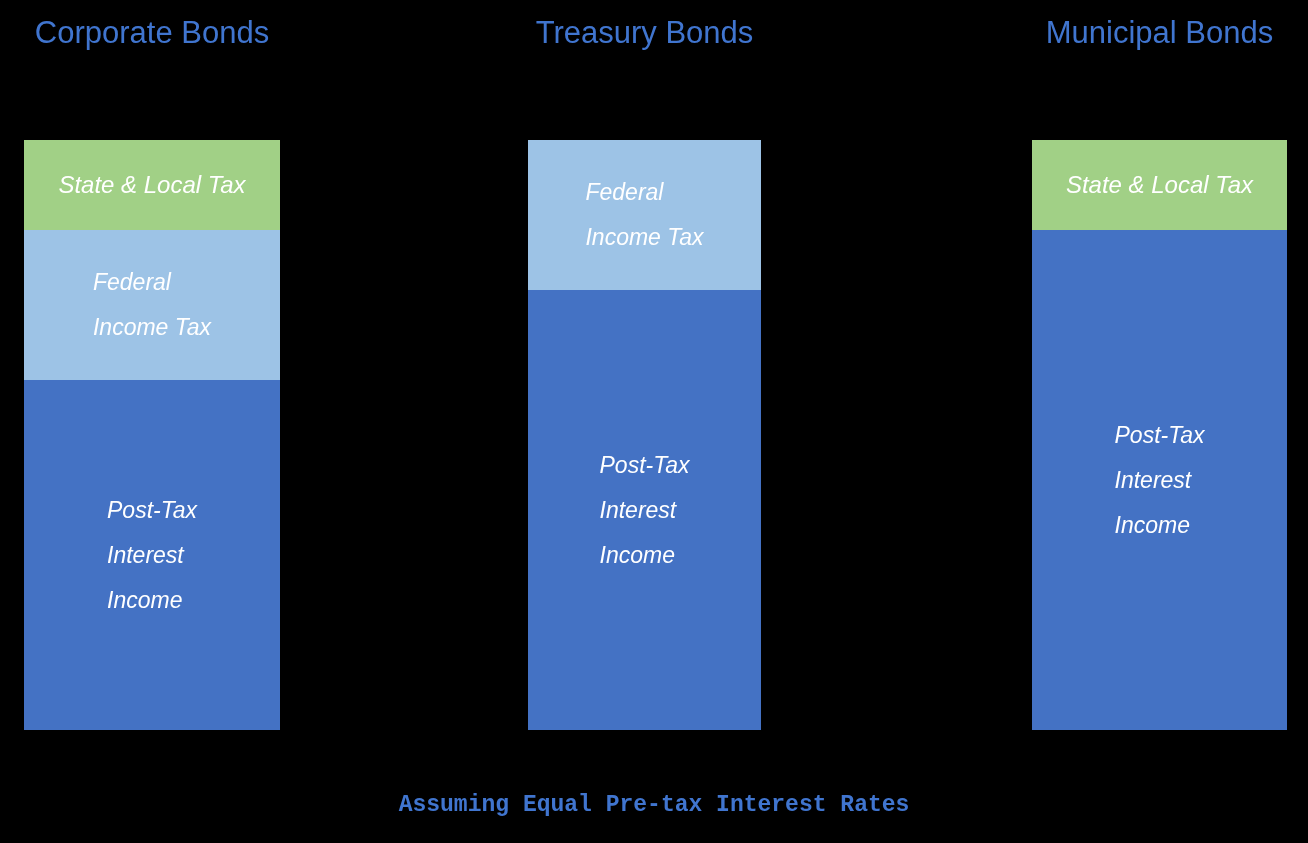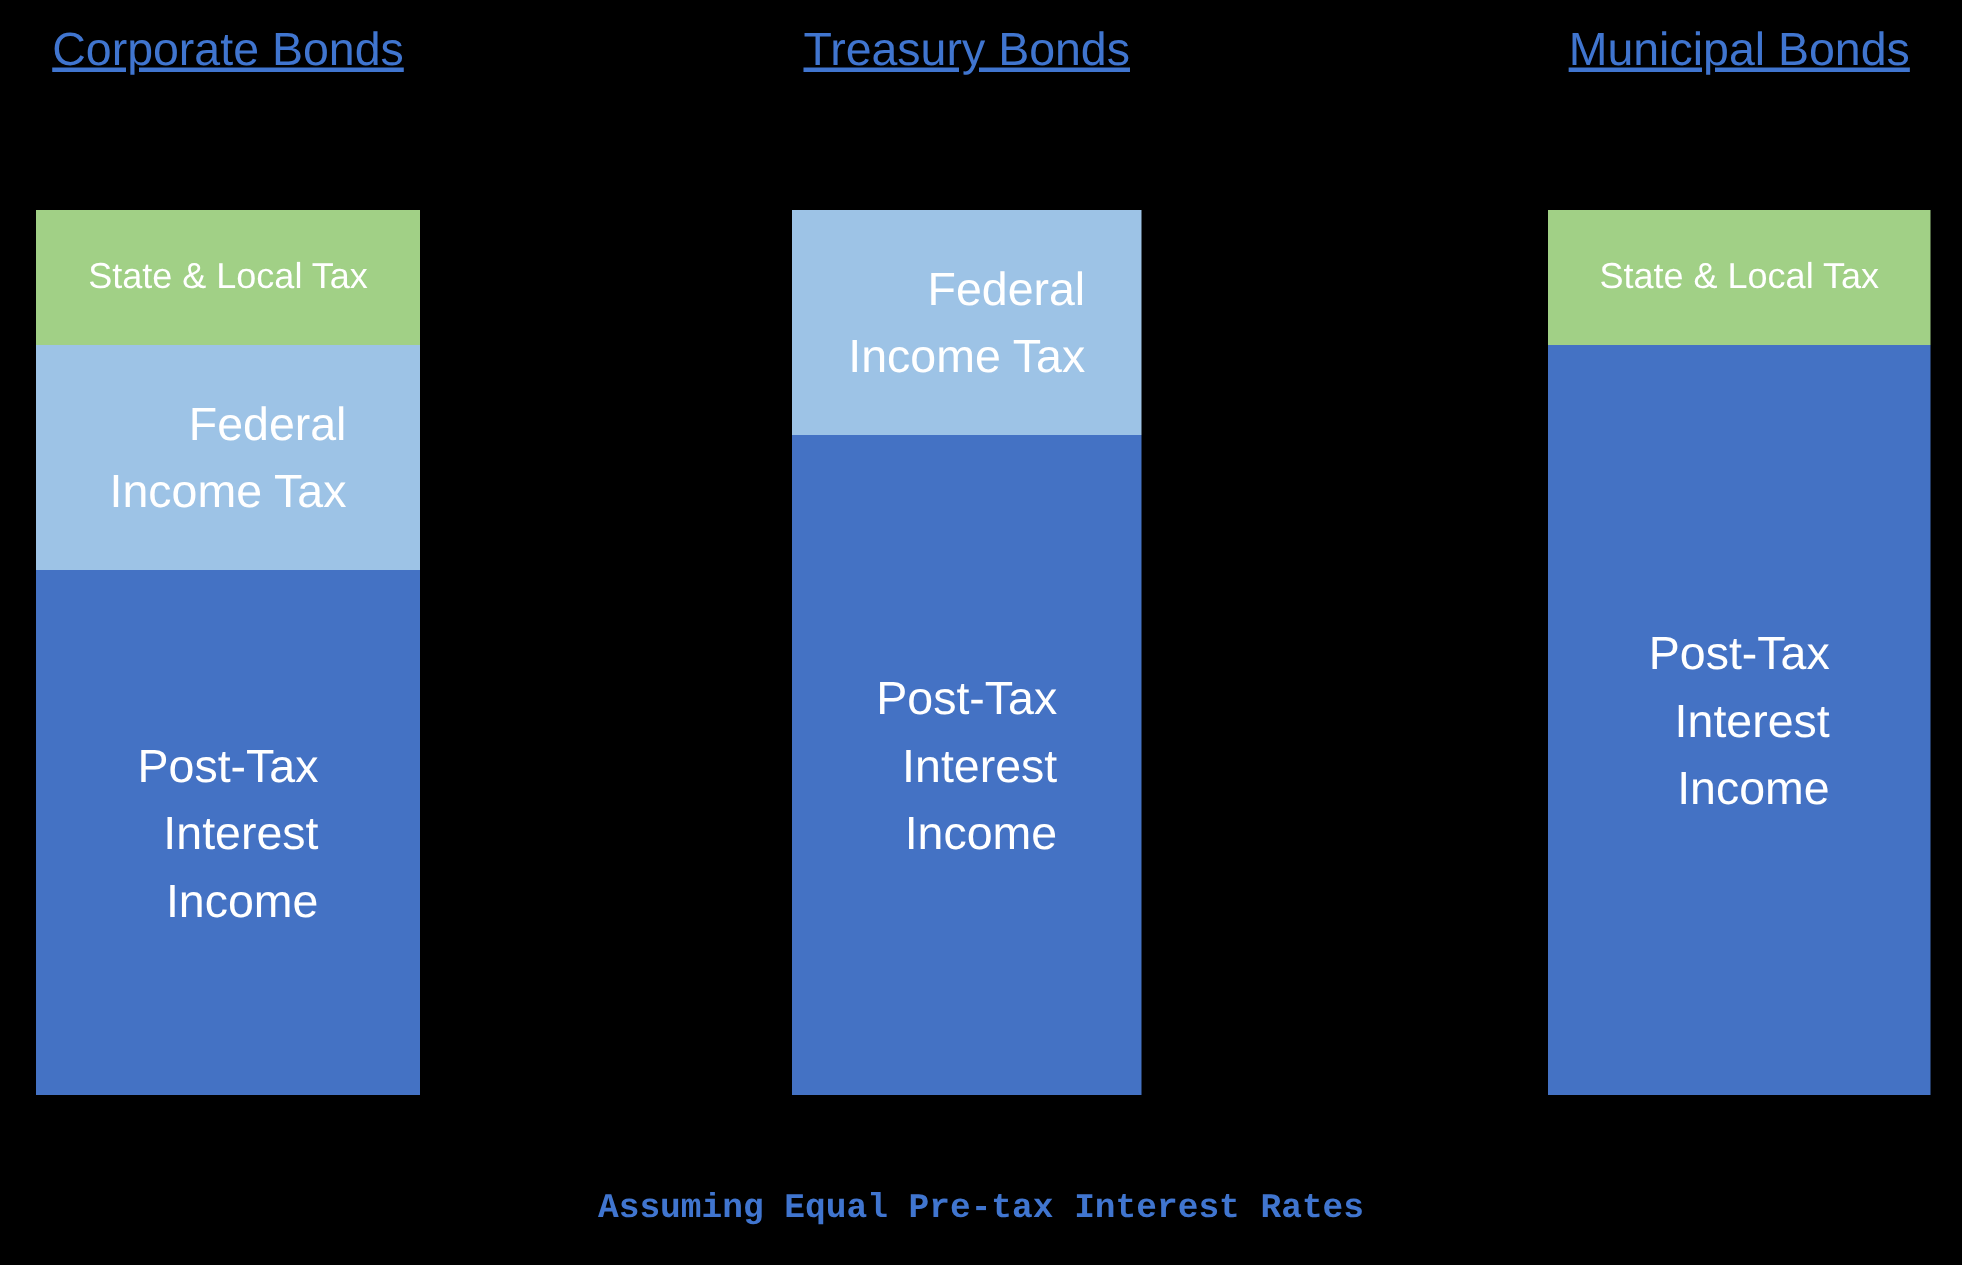--- a/index.html
+++ b/index.html
@@ -27,50 +27,50 @@
     position: absolute;
     top: 14px;
     left: 0;
     width: 100%;
     text-align: center;
     font-size: 31px;
     line-height: 38px;
     font-weight: 400;
     color: #4075CF;
     white-space: nowrap;
-    text-decoration: underline;
   }
   .bar {
     position: absolute;
     top: 140px;
     left: 0;
     width: 100%;
     height: 590px;
     display: flex;
     flex-direction: column;
   }
   .segment {
     width: 100%;
     display: flex;
     align-items: center;
     justify-content: center;
     box-sizing: border-box;
   }
   .segment-label {
     color: #FFFFFF;
-    text-align: right;
+    text-align: left;
     white-space: pre-line;
+    font-style: italic;
   }
   .seg-series-0 .segment-label {   
     font-size: 24px;
     line-height: 30px;
   }
   .seg-series-1 .segment-label,    
   .seg-series-2 .segment-label {   
-    font-size: 31px;
+    font-size: 23px;
     line-height: 45px;
   }
   .caption {
     position: absolute;
     top: 792px;
     left: 0;
     width: 100%;
     text-align: center;
     font-size: 23px;
     font-weight: 700;

